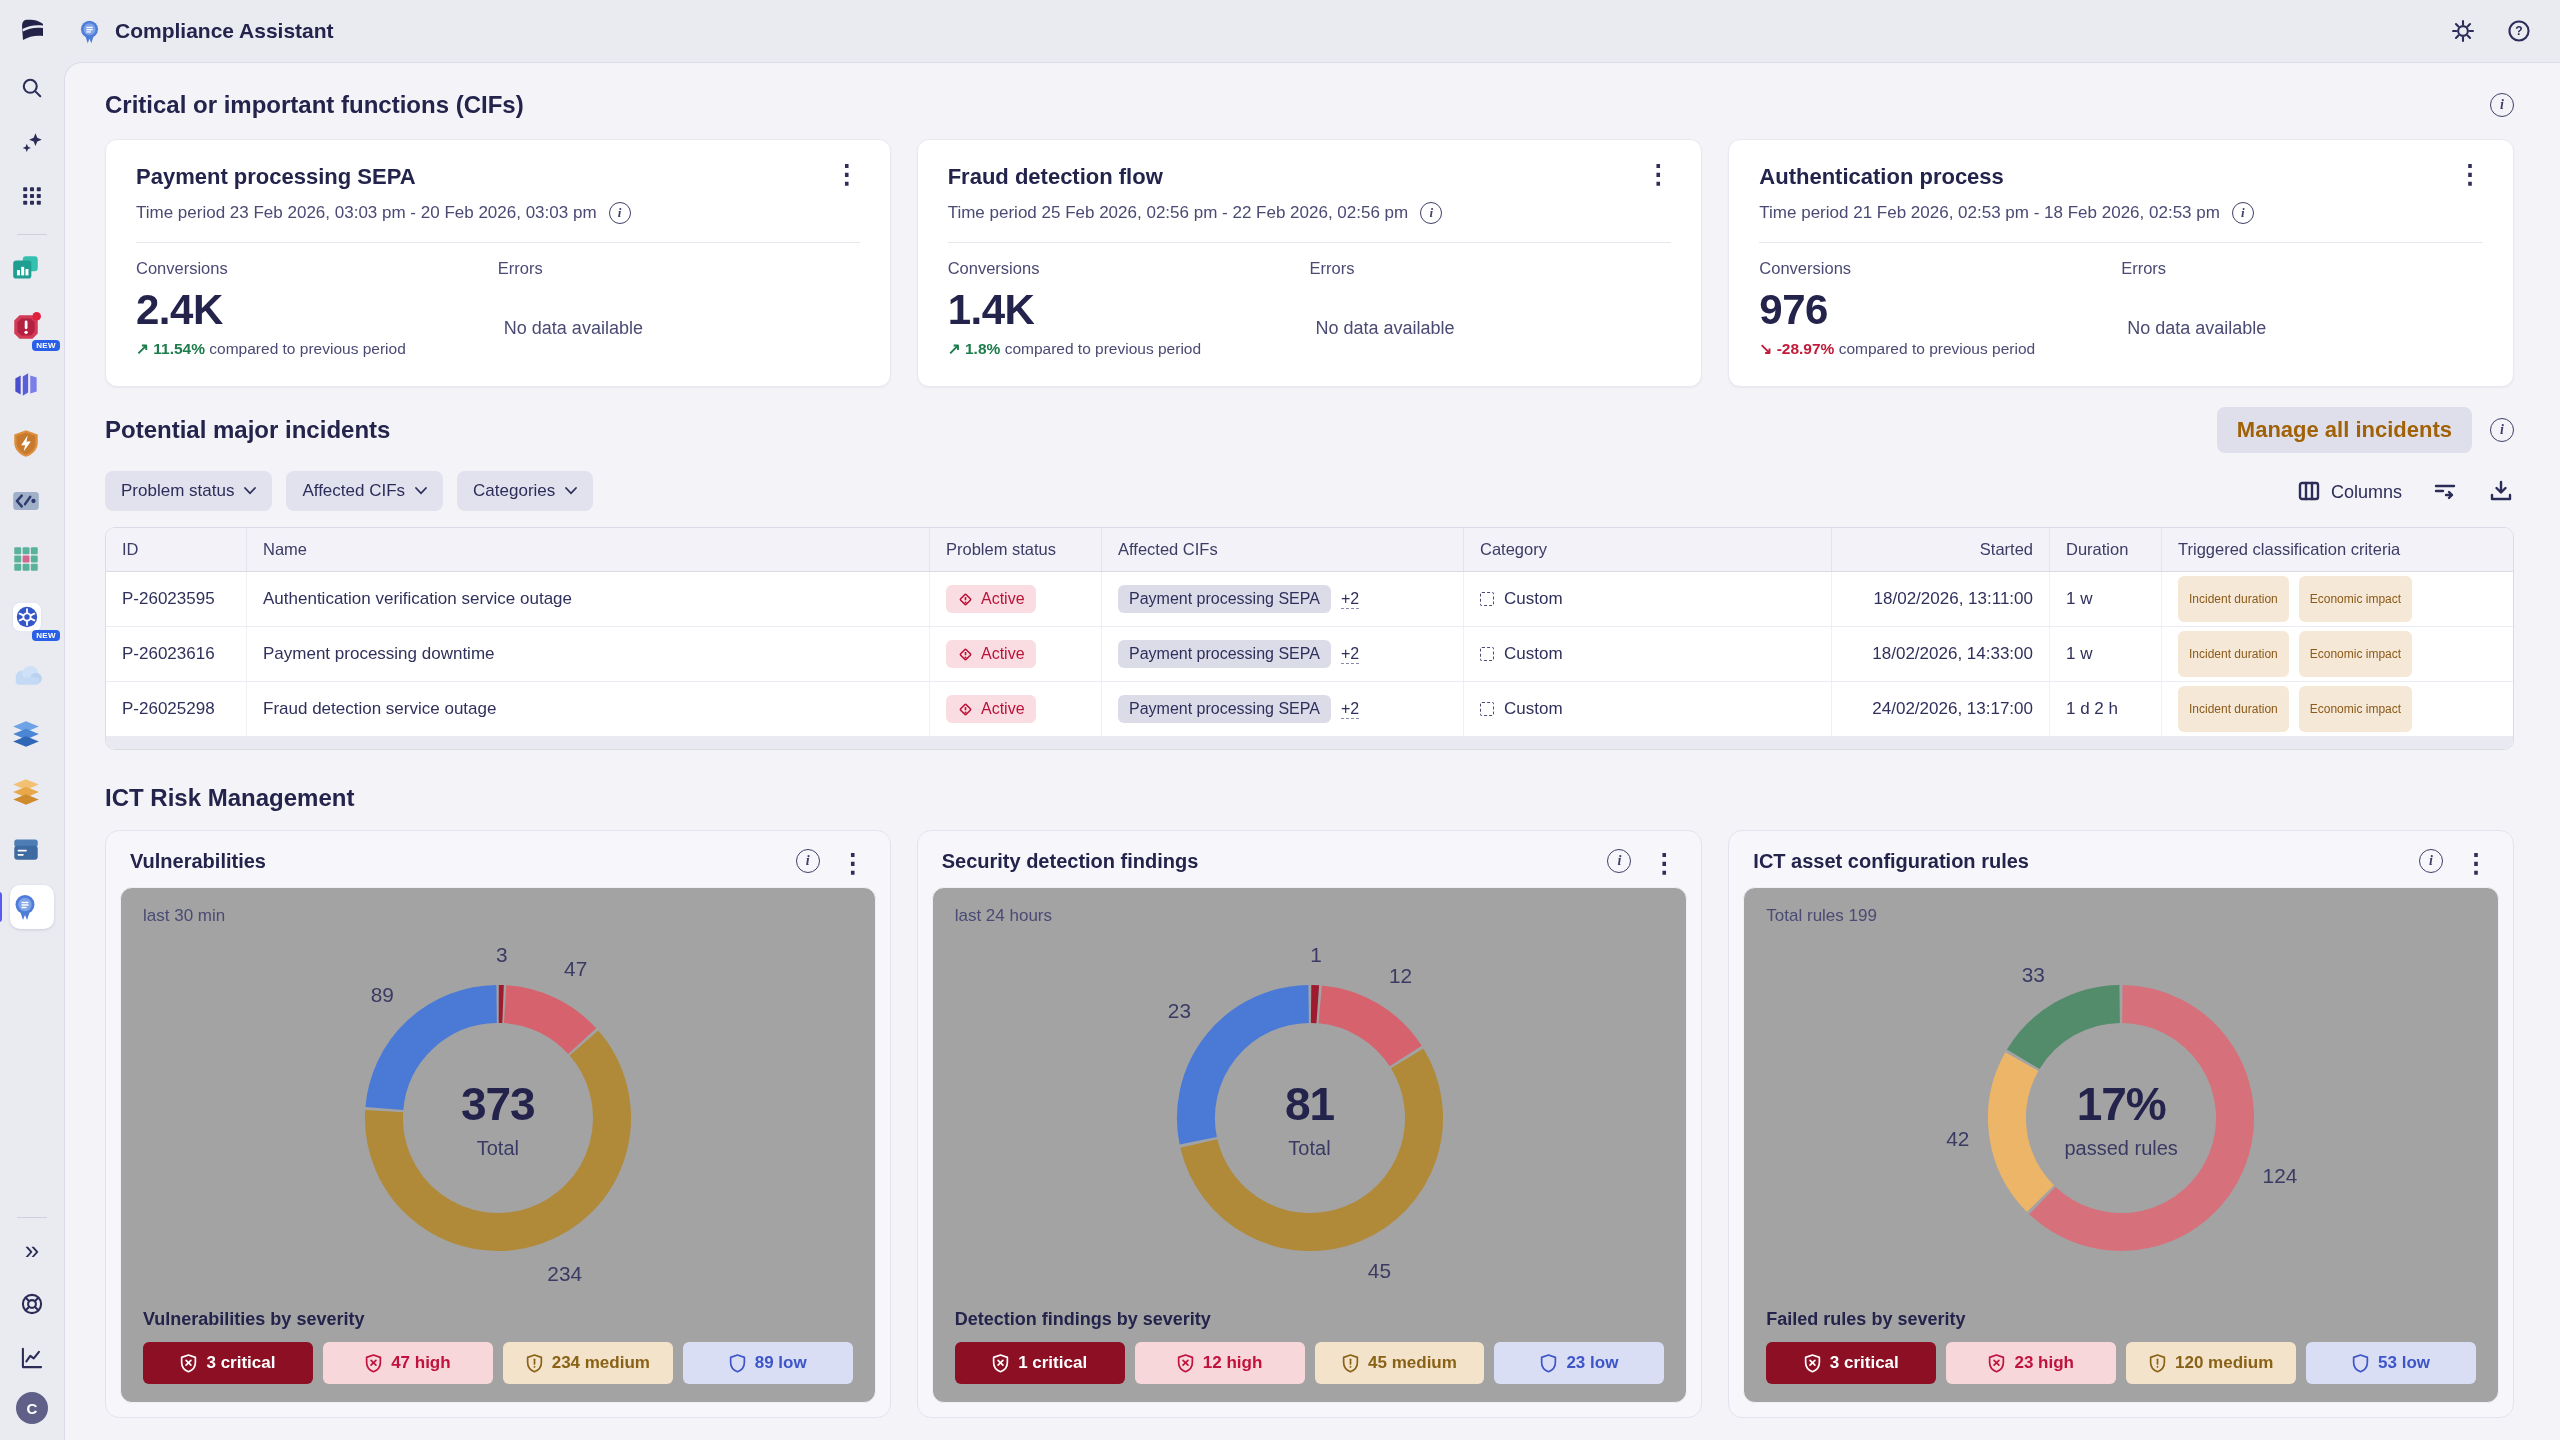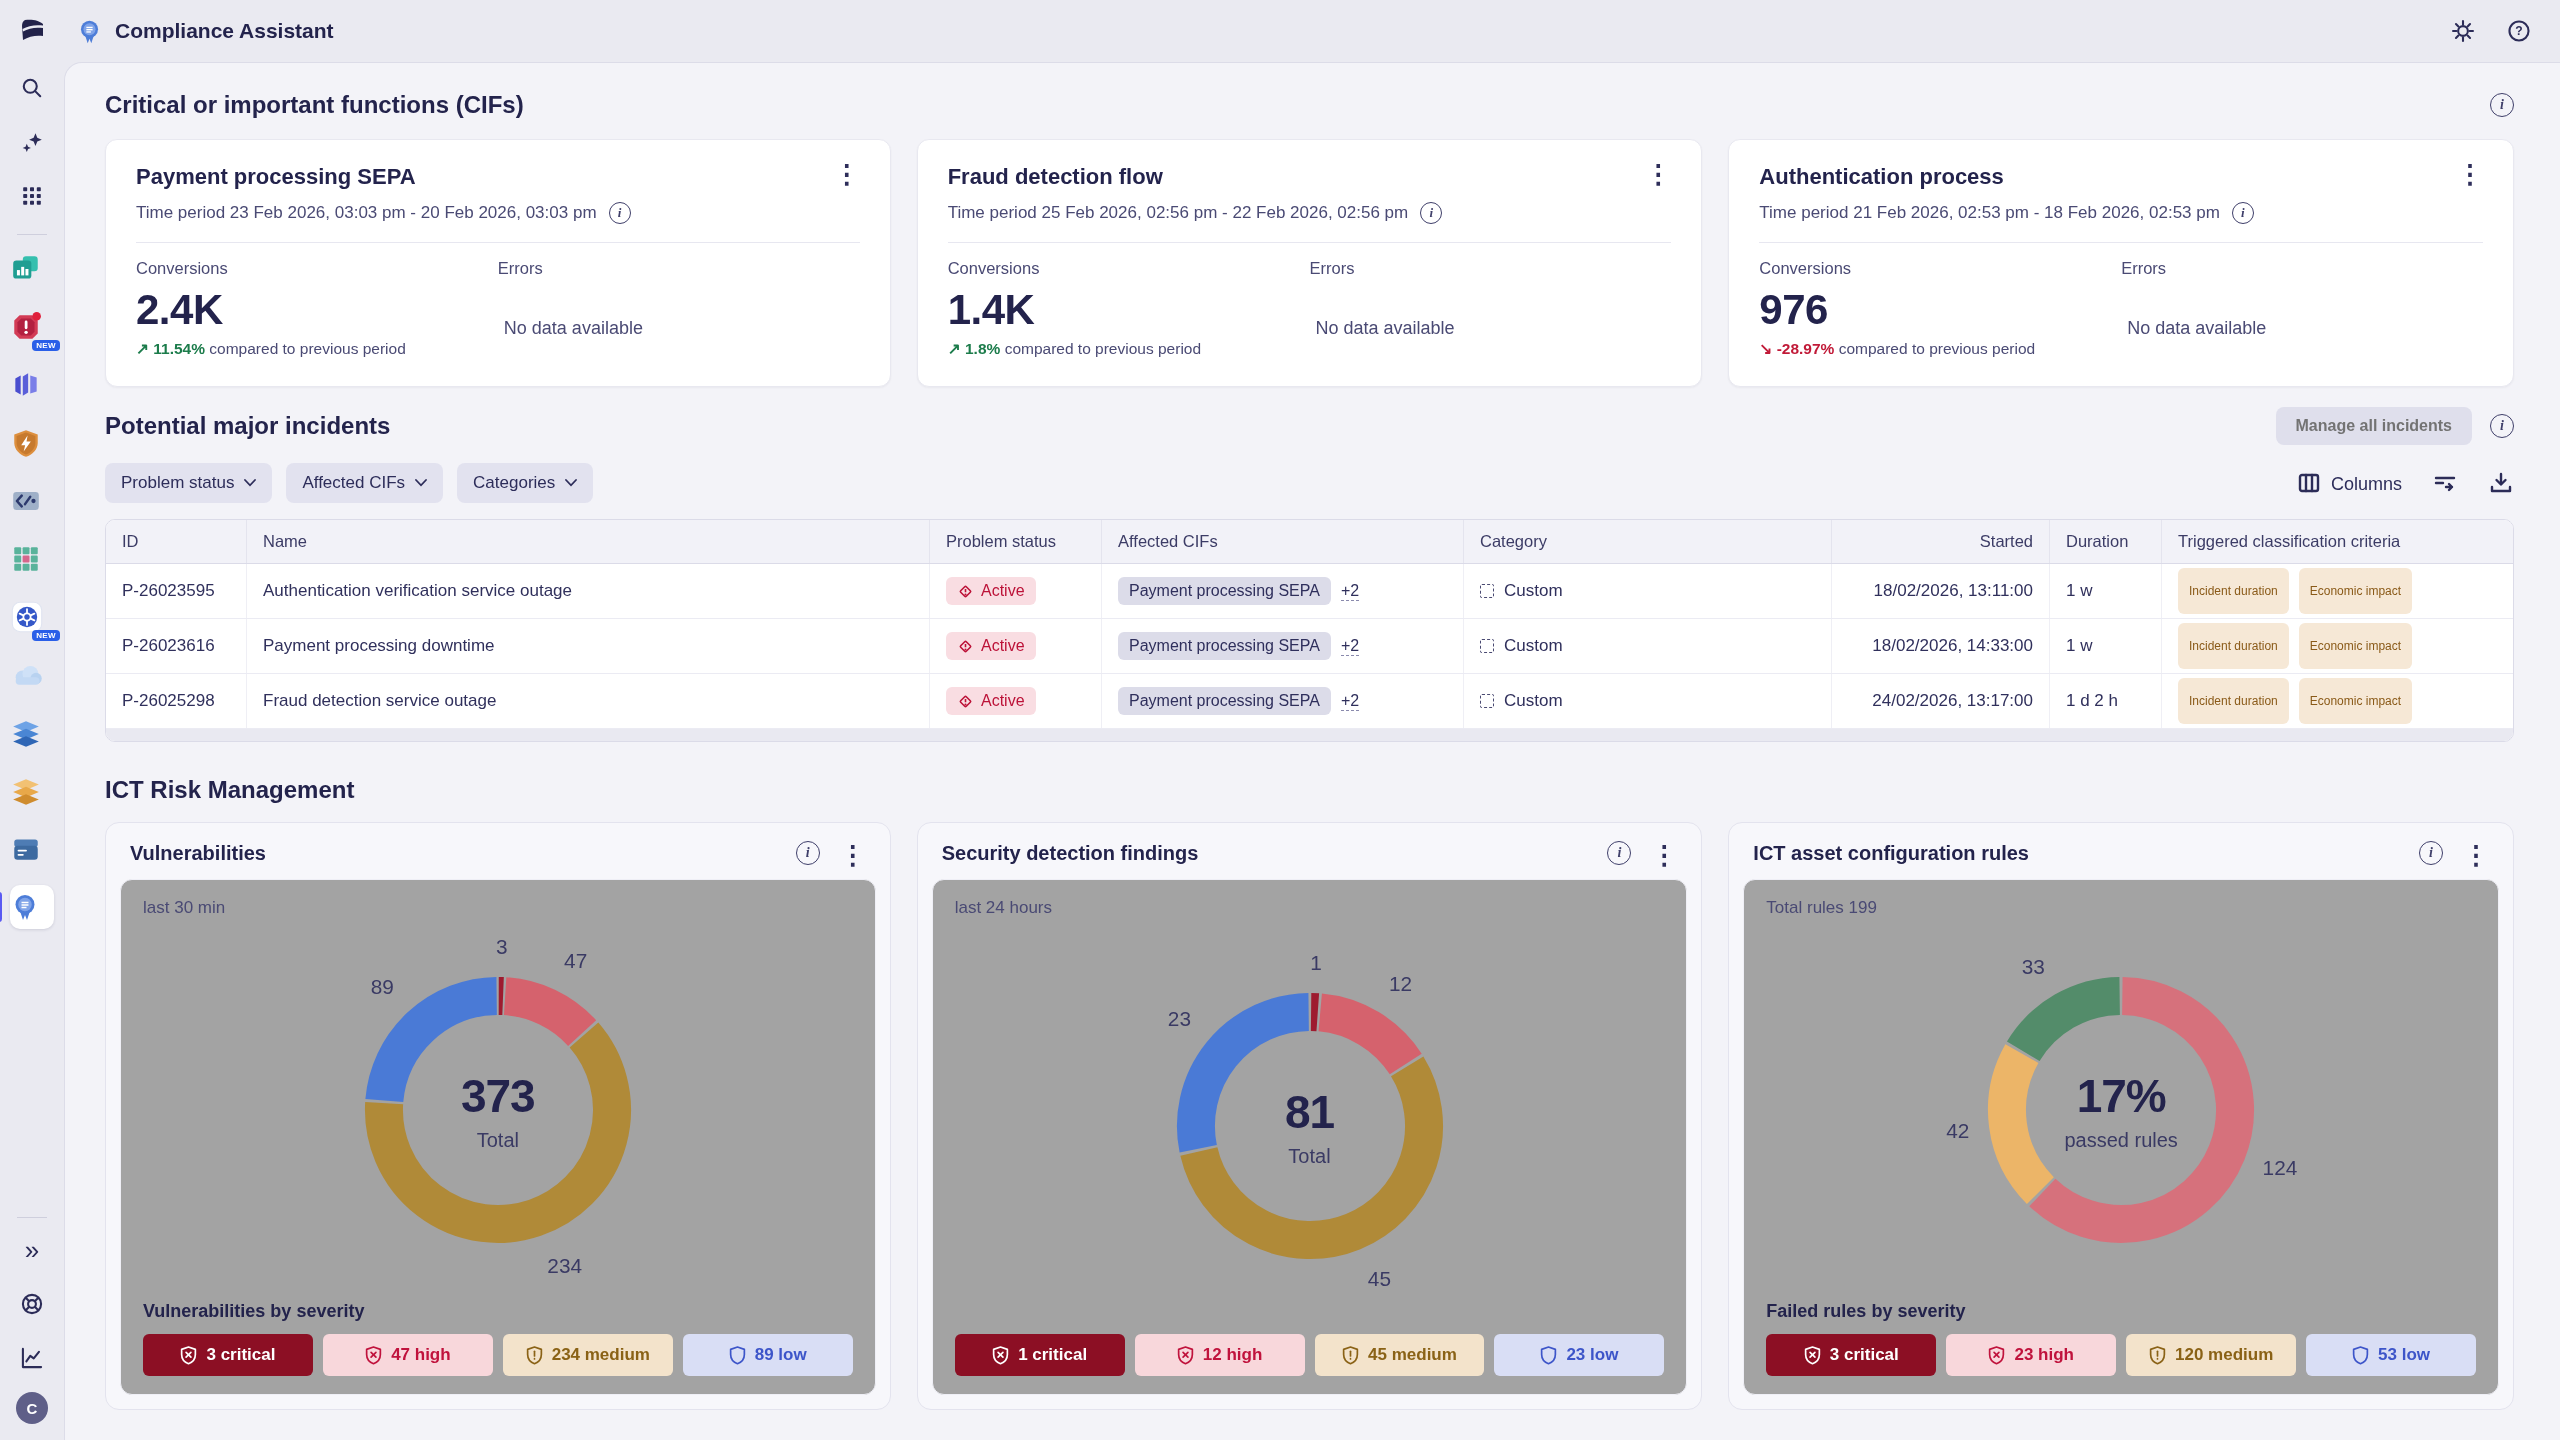--- a/index.html
+++ b/index.html
@@ -60,21 +60,21 @@
   .metric{width:50%}
   .metric-label{font-size:16.5px;color:var(--muted)}
   .metric-value{font-size:42px;font-weight:bold;color:var(--navy);margin-top:8px;letter-spacing:-.5px}
   .metric-delta{font-size:15.5px;margin-top:6px;color:var(--muted)}
   .delta-up{color:var(--green);font-weight:600}
   .delta-down{color:var(--red);font-weight:600}
   .nodata{font-size:18px;color:var(--muted);margin-top:40px;margin-left:6px}
 
   
   .incidents{margin-top:20px}
-  .manage-btn{background:#dfdfec;border:none;border-radius:8px;padding:10px 20px;font-size:16px;font-weight:600;color:#737373;cursor:pointer;margin-right:18px;font-family:inherit}
+  .manage-btn{background:#dfdfec;border:none;border-radius:8px;padding:10px 20px;font-size:22px;font-weight:600;color:#a16207;cursor:pointer;margin-right:18px;font-family:inherit}
   .filter-row{display:flex;align-items:center;margin-top:18px}
   .pill{display:flex;align-items:center;gap:10px;background:var(--pill-bg);border-radius:8px;height:40px;padding:0 16px;font-size:17px;color:#2d2d5a;margin-right:14px;cursor:pointer}
   .right-controls{margin-left:auto;display:flex;align-items:center;gap:30px}
   .columns-ctl{display:flex;align-items:flex-end;gap:10px;font-size:18px;color:#2d2d5a;cursor:pointer}
 
   .table{margin-top:16px;border:1px solid var(--table-border);border-radius:10px;overflow:hidden;background:#fff}
   .thead,.trow{display:grid;grid-template-columns:140px minmax(380px,1fr) 172px 362px 368px 218px 112px 352px}
   .thead{background:#f2f2f8;height:44px;border-bottom:1px solid var(--table-border)}
   .th{font-size:16.5px;color:#3c3c66;padding:0 16px;display:flex;align-items:center;border-left:1px solid #e4e4ee;height:100%;cursor:pointer}
   .th:first-child{border-left:none}
@@ -636,20 +636,21 @@
                 <text x="206.6" y="27.1" text-anchor="middle" font-size="23" fill="#3a3a64" font-family="Liberation Sans, sans-serif">1</text>
                 <text x="287.3" y="51.3" text-anchor="start" font-size="23" fill="#3a3a64" font-family="Liberation Sans, sans-serif">12</text>
                 <text x="263.9" y="376.4" text-anchor="start" font-size="23" fill="#3a3a64" font-family="Liberation Sans, sans-serif">45</text>
                 <text x="68.5" y="89.9" text-anchor="end" font-size="23" fill="#3a3a64" font-family="Liberation Sans, sans-serif">23</text>
               </svg>
               <div class="donut-center">
                 <div class="dc-value">81</div>
                 <div class="dc-label">Total</div>
               </div>
             </div>
+            <div class="legend-title">Detection findings by severity</div>
             <div class="chips">
               <span class="chip critical">
                 <svg width="17" height="19" viewBox="0 0 16 18">
                   <path d="M8 1 L14.5 3.2 V8 C14.5 12.2 11.8 15.3 8 16.8 C4.2 15.3 1.5 12.2 1.5 8 V3.2 Z" fill="none" stroke="currentColor" stroke-width="1.6" stroke-linejoin="round"></path>
                   <g stroke="currentColor" stroke-width="1.6" stroke-linecap="round">
                     <line x1="5.7" y1="6" x2="10.3" y2="10.6"></line>
                     <line x1="10.3" y1="6" x2="5.7" y2="10.6"></line>
                   </g>
                 </svg>
                 <span>1 critical</span>

